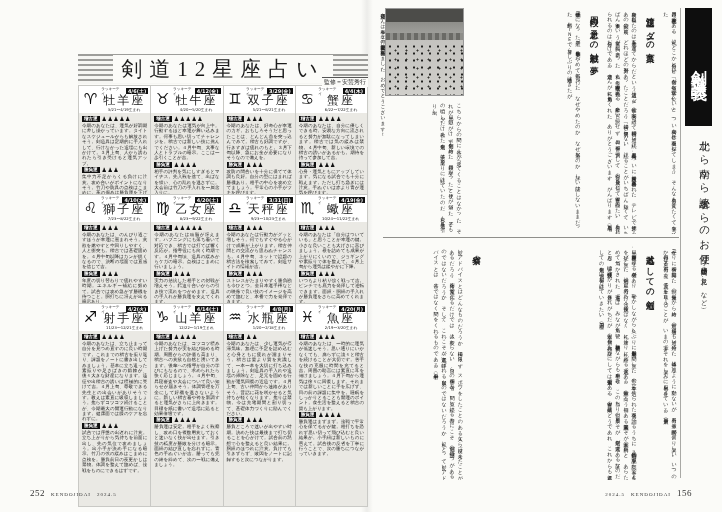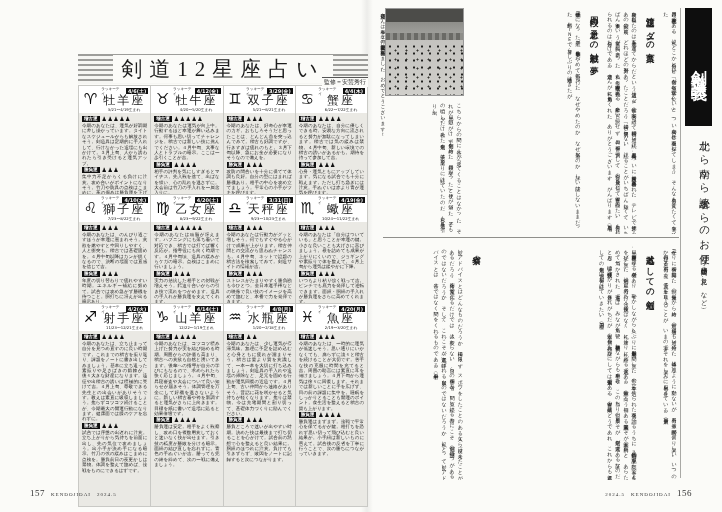--- a/index.html
+++ b/index.html
@@ -441,21 +441,21 @@
       <div class="sec-h">武道としての剣道</div>
       <div class="sec-b">先日、四段審査を受ける機会があり、恥ずかしながら久しぶりに日本剣道形を問い直した。形の一本一本に込められた理合を調べるうちに、『剣道時代』の記事を読む事で多くを学び直した。剣道は単に竹刀で打ち合う競技ではなく、礼に始まり礼に終わる武道である。勝敗の向こう側にある人間形成こそが本来の目的だと、あらためて気づかされた。道場では、みなが気を使い、切磋琢磨しながらも相手を敬う。この当たり前の風景こそが、剣道が武道である証なのだと思う。近頃は競技性ばかりが注目されがちだが、基本の所作や残心を疎かにしては本末転倒である。審査の結果はどうであれ、これからも武道としての剣道を大切に稽古を続けていきたい。（伊藤一刀）</div>
     </div>
   <div class="band b4" id="band4">
       <div class="sec-h">省察</div>
       <div class="sec-b">良いアドバイスとはどんなものだろうか。稽古に限らず、スポーツをしたことのある人なら一度は考えたことがあるだろう。技術を言葉で伝えるだけでは、人は変わらない。自らの稽古を省み、問い直し続ける営みにこそ、剣道の特徴の一つがあるのではないだろうか。そして、これこそが武「道」と呼ばれる所以なのではないだろうか。私にとって良いアドバイスとは、答えではなく問いをくれるものである。（中村半平）</div>
     </div>
 </div>
 
 <div class="footer footer-left">
-  <span class="pnum">157</span>
+  <span class="pnum">252</span>
   <span class="pmag">KENDOJIDAI</span>
   <span class="pmag">2024.5</span>
 </div>
 <div class="footer footer-right">
   <span class="pmag">2024.5</span>
   <span class="pmag">KENDOJIDAI</span>
   <span class="pnum">156</span>
 </div>
 
 </body></html>

